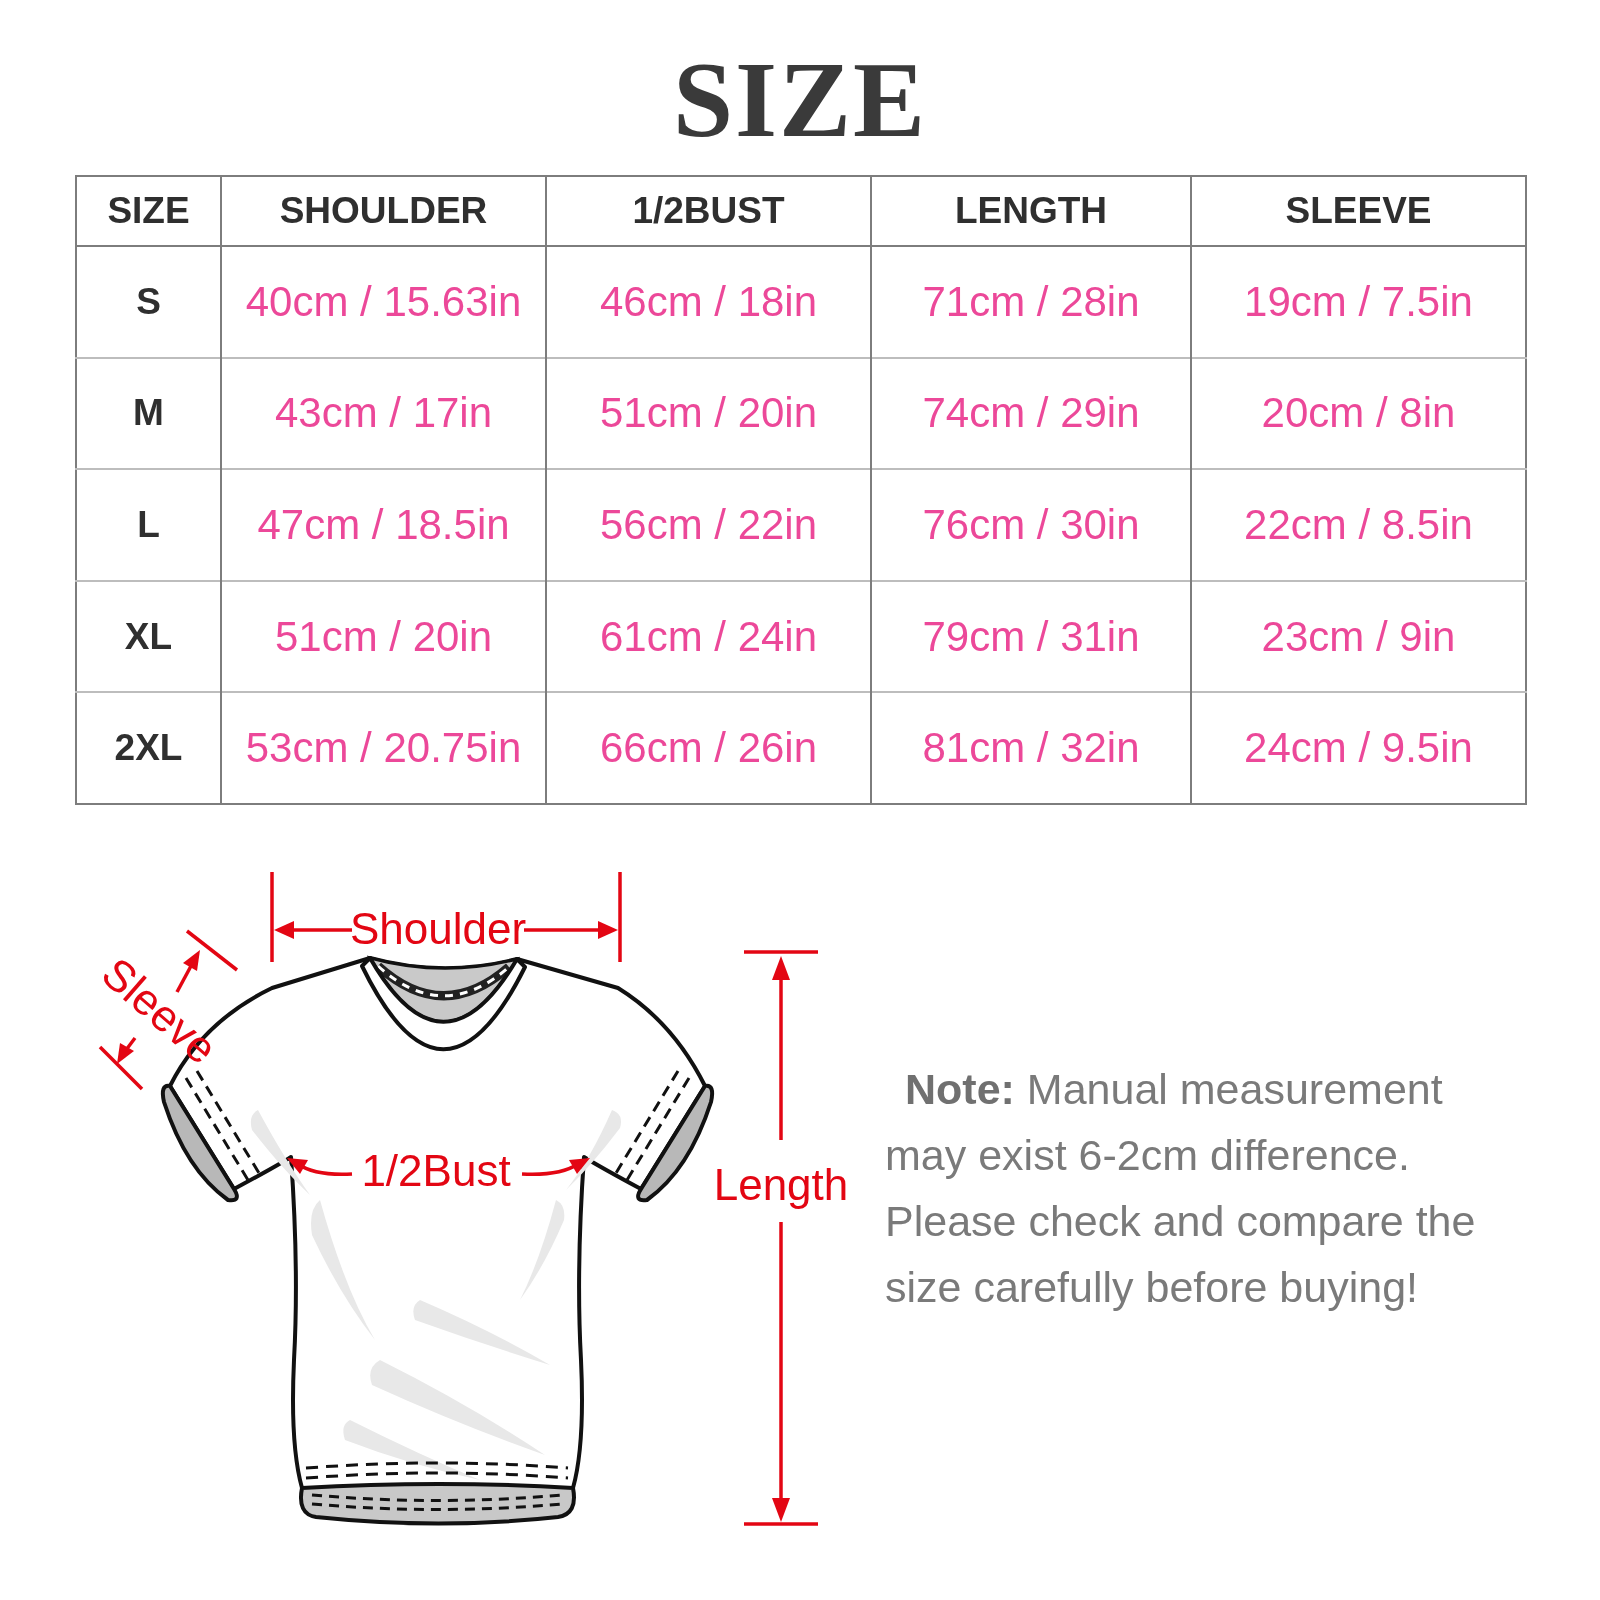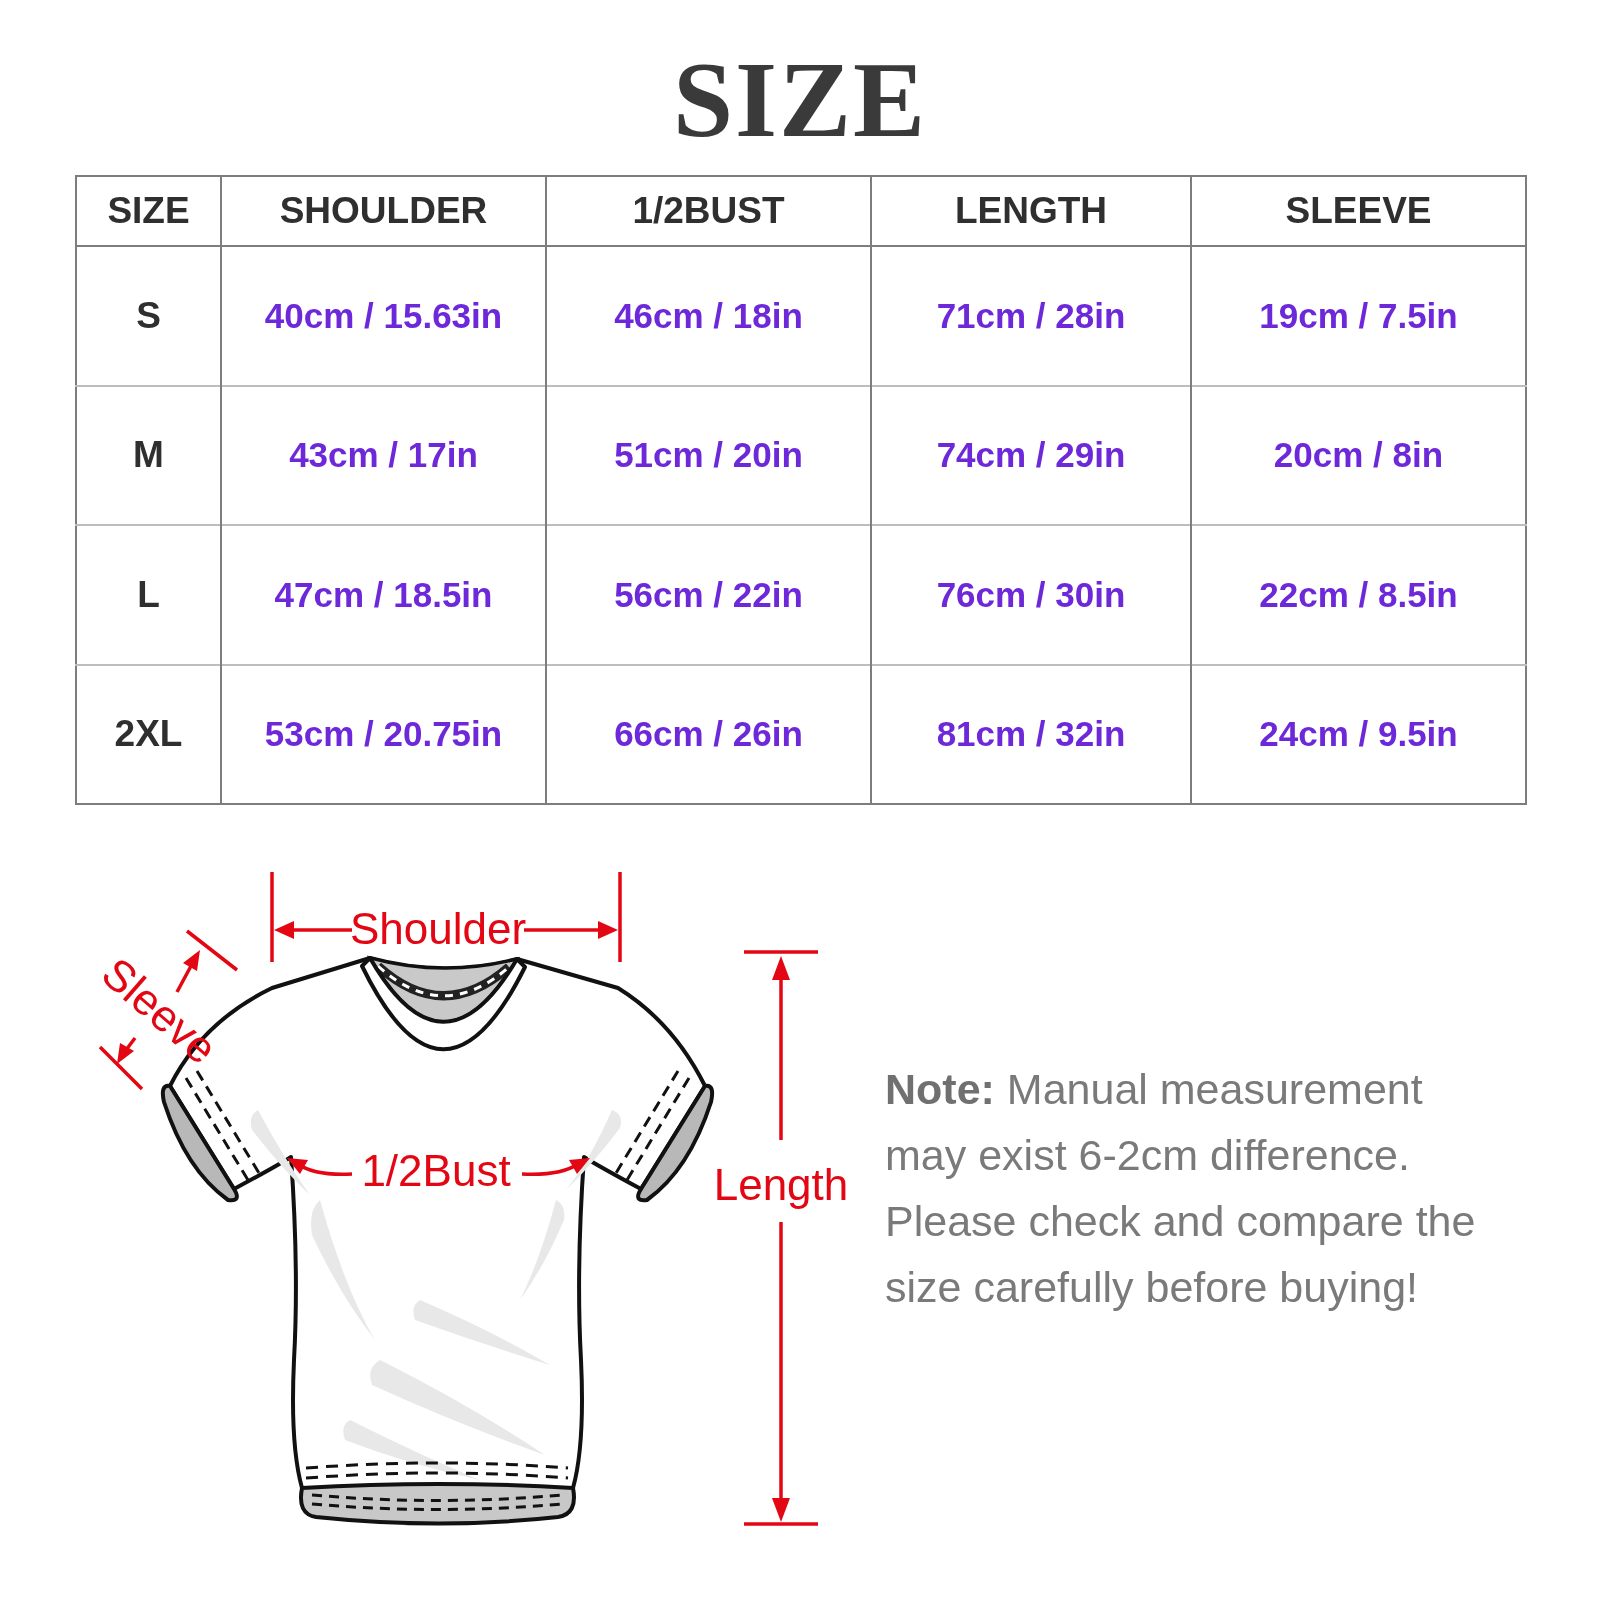--- a/index.html
+++ b/index.html
@@ -26,34 +26,34 @@
     border-left:2px solid #7d7d7d;
     text-align:center; vertical-align:middle;
     height:70px;
   }
   .size-table th:first-child, .size-table td:first-child { border-left:none; }
   .size-table thead th {
     border-bottom:2px solid #7d7d7d;
     font-size:37px; font-weight:bold; color:#2f2f2f;
   }
   .size-table tbody tr + tr td { border-top:2px solid #bdbdbd; }
-  .size-table tbody td { font-size:35px; color:#6d28d9; font-weight:bold; }
+  .size-table tbody td { font-size:42px; color:#ec4899; font-weight:normal; }
   .size-table tbody td.size-cell { font-size:37px; color:#2f2f2f; font-weight:bold; }
   
   .diagram-svg { position:absolute; left:0; top:840px; }
   .red-label {
     font-family:"Liberation Sans", sans-serif;
     font-size:44px; fill:#e30613;
   }
   
   .note-block {
     position:absolute; left:885px; top:1056px; width:615px;
     font-size:43px; line-height:66px; color:#7a7a7a;
   }
-  .note-block b { font-weight:bold; color:#707070; }
+  .note-block b { font-weight:bold; color:#707070;margin-left:20px; }
 </style>
 </head>
 <body>
 
 <div class="page-title">SIZE</div>
 
 <table class="size-table">
   <colgroup>
     <col style="width:145px">
       <col style="width:325px">
@@ -86,20 +86,27 @@
       <td>20cm / 8in</td>
     </tr>
     <tr>
       <td class="size-cell">L</td>
       <td>47cm / 18.5in</td>
       <td>56cm / 22in</td>
       <td>76cm / 30in</td>
       <td>22cm / 8.5in</td>
     </tr>
     <tr>
+      <td class="size-cell">XL</td>
+      <td>51cm / 20in</td>
+      <td>61cm / 24in</td>
+      <td>79cm / 31in</td>
+      <td>23cm / 9in</td>
+    </tr>
+    <tr>
       <td class="size-cell">2XL</td>
       <td>53cm / 20.75in</td>
       <td>66cm / 26in</td>
       <td>81cm / 32in</td>
       <td>24cm / 9.5in</td>
     </tr>
   </tbody>
 </table>
 
 <svg class="diagram-svg" width="900" height="760" viewBox="0 0 900 760">

